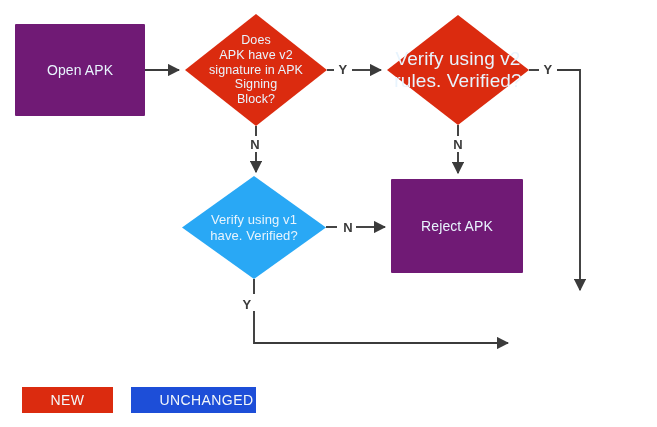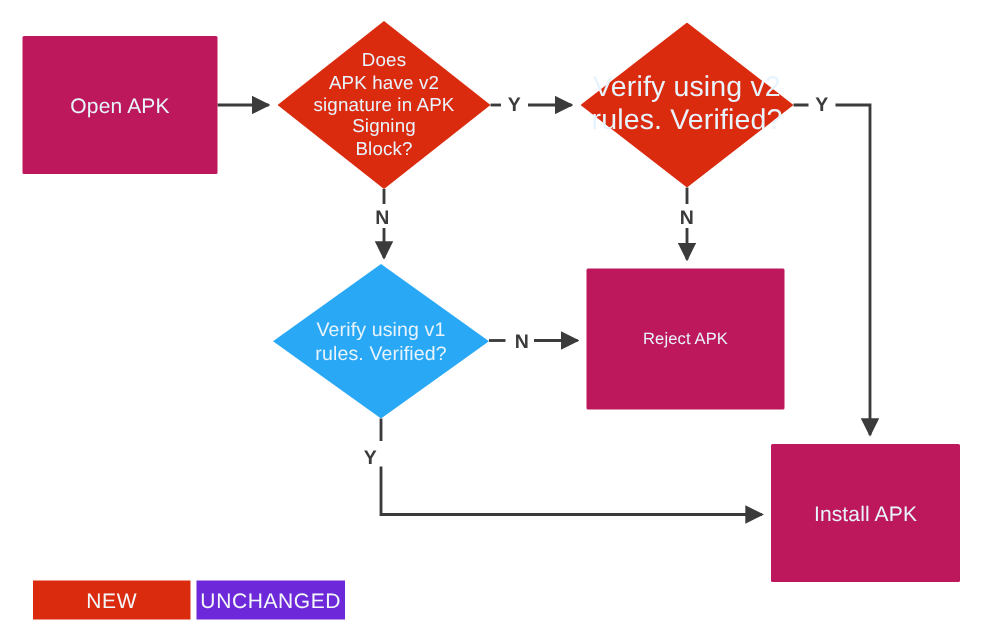--- a/index.html
+++ b/index.html
@@ -31,21 +31,21 @@
     display: flex;
     align-items: center;
     justify-content: center;
     text-align: center;
     color: #e8f4fd;
     box-sizing: border-box;
   }
   .node-rect {
     border-radius: 1px;
   }
-  .node-rect.blue { background: #be185d; }
+  .node-rect.blue { background: #701a75; }
   .node-label {
     position: relative;
     z-index: 2;
     line-height: 1.18;
     letter-spacing: 0.1px;
     padding: 0 4px;
     white-space: pre-line;
     text-align: center;
   }
   .node-diamond {
@@ -78,40 +78,40 @@
   .legend-swatch {
     position: absolute;
     display: flex;
     align-items: center;
     justify-content: center;
     color: #f3f7fa;
     font-size: 14px;
     letter-spacing: 0.4px;
   }
   .legend-swatch.red  { background: #db2b0f; }
-  .legend-swatch.blue { background: #6d28d9; }
+  .legend-swatch.blue { background: #1d4ed8; padding-left: 26px; }
 
   
   #node-open-apk     { left: 15px;  top: 24px;  width: 130px; height: 92px;  font-size: 14px; }
   #node-v2-sigblock  { left: 185px; top: 14px;  width: 142px; height: 112px; font-size: 12.5px; }
   #node-verify-v2    { left: 387px; top: 15px;  width: 142px; height: 110px; font-size: 19px; }
   #node-verify-v1    { left: 182px; top: 176px; width: 144px; height: 103px; font-size: 13px; }
-  #node-reject-apk   { left: 391px; top: 179px; width: 132px; height: 94px;  font-size: 11px; }
+  #node-reject-apk   { left: 391px; top: 179px; width: 132px; height: 94px;  font-size: 14px; }
   #node-install-apk  { left: 514px; top: 296px; width: 126px; height: 92px;  font-size: 14px; }
 
   
   #label-y-sig   { left: 336px; top: 63px;  width: 14px; }
   #label-y-v2    { left: 541px; top: 63px;  width: 14px; }
   #label-n-sig   { left: 248px; top: 138px; width: 14px; }
   #label-n-v2    { left: 451px; top: 138px; width: 14px; }
   #label-n-v1    { left: 341px; top: 221px; width: 14px; }
   #label-y-v1    { left: 240px; top: 298px; width: 14px; }
 
   
-  #legend-new       { left: 22px;  top: 387px; width: 105px; height: 26px; }
+  #legend-new       { left: 22px;  top: 387px; width: 91px; height: 26px; }
   #legend-unchanged { left: 131px; top: 387px; width: 99px; height: 26px; }
 </style>
 </head>
 <body>
 
 <div id="canvas">
 
   <svg id="edges" viewBox="0 0 657 427" width="657" height="427" aria-hidden="true">
     <defs>
       <marker id="arrow" viewBox="0 0 10 10" refX="9" refY="5" markerWidth="6.5" markerHeight="6.5" orient="auto-start-reverse">
@@ -163,30 +163,27 @@
 
   <div class="node node-diamond" id="node-verify-v2">
     <span class="diamond-shape red"></span>
     <span class="node-label">Verify using v2
 rules. Verified?</span>
   </div>
 
   <div class="node node-diamond" id="node-verify-v1">
     <span class="diamond-shape blue"></span>
     <span class="node-label">Verify using v1
-rules. Verified?</span>
+have. Verified?</span>
   </div>
 
   <div class="node node-rect blue" id="node-reject-apk">
     <span class="node-label">Reject APK</span>
   </div>
 
-  <div class="node node-rect blue" id="node-install-apk">
-    <span class="node-label">Install APK</span>
-  </div>
 
   <div class="edge-label" id="label-y-sig">Y</div>
   <div class="edge-label" id="label-n-sig">N</div>
   <div class="edge-label" id="label-y-v2">Y</div>
   <div class="edge-label" id="label-n-v2">N</div>
   <div class="edge-label" id="label-n-v1">N</div>
   <div class="edge-label" id="label-y-v1">Y</div>
 
   <div class="legend-swatch red" id="legend-new">
     <span>NEW</span>

